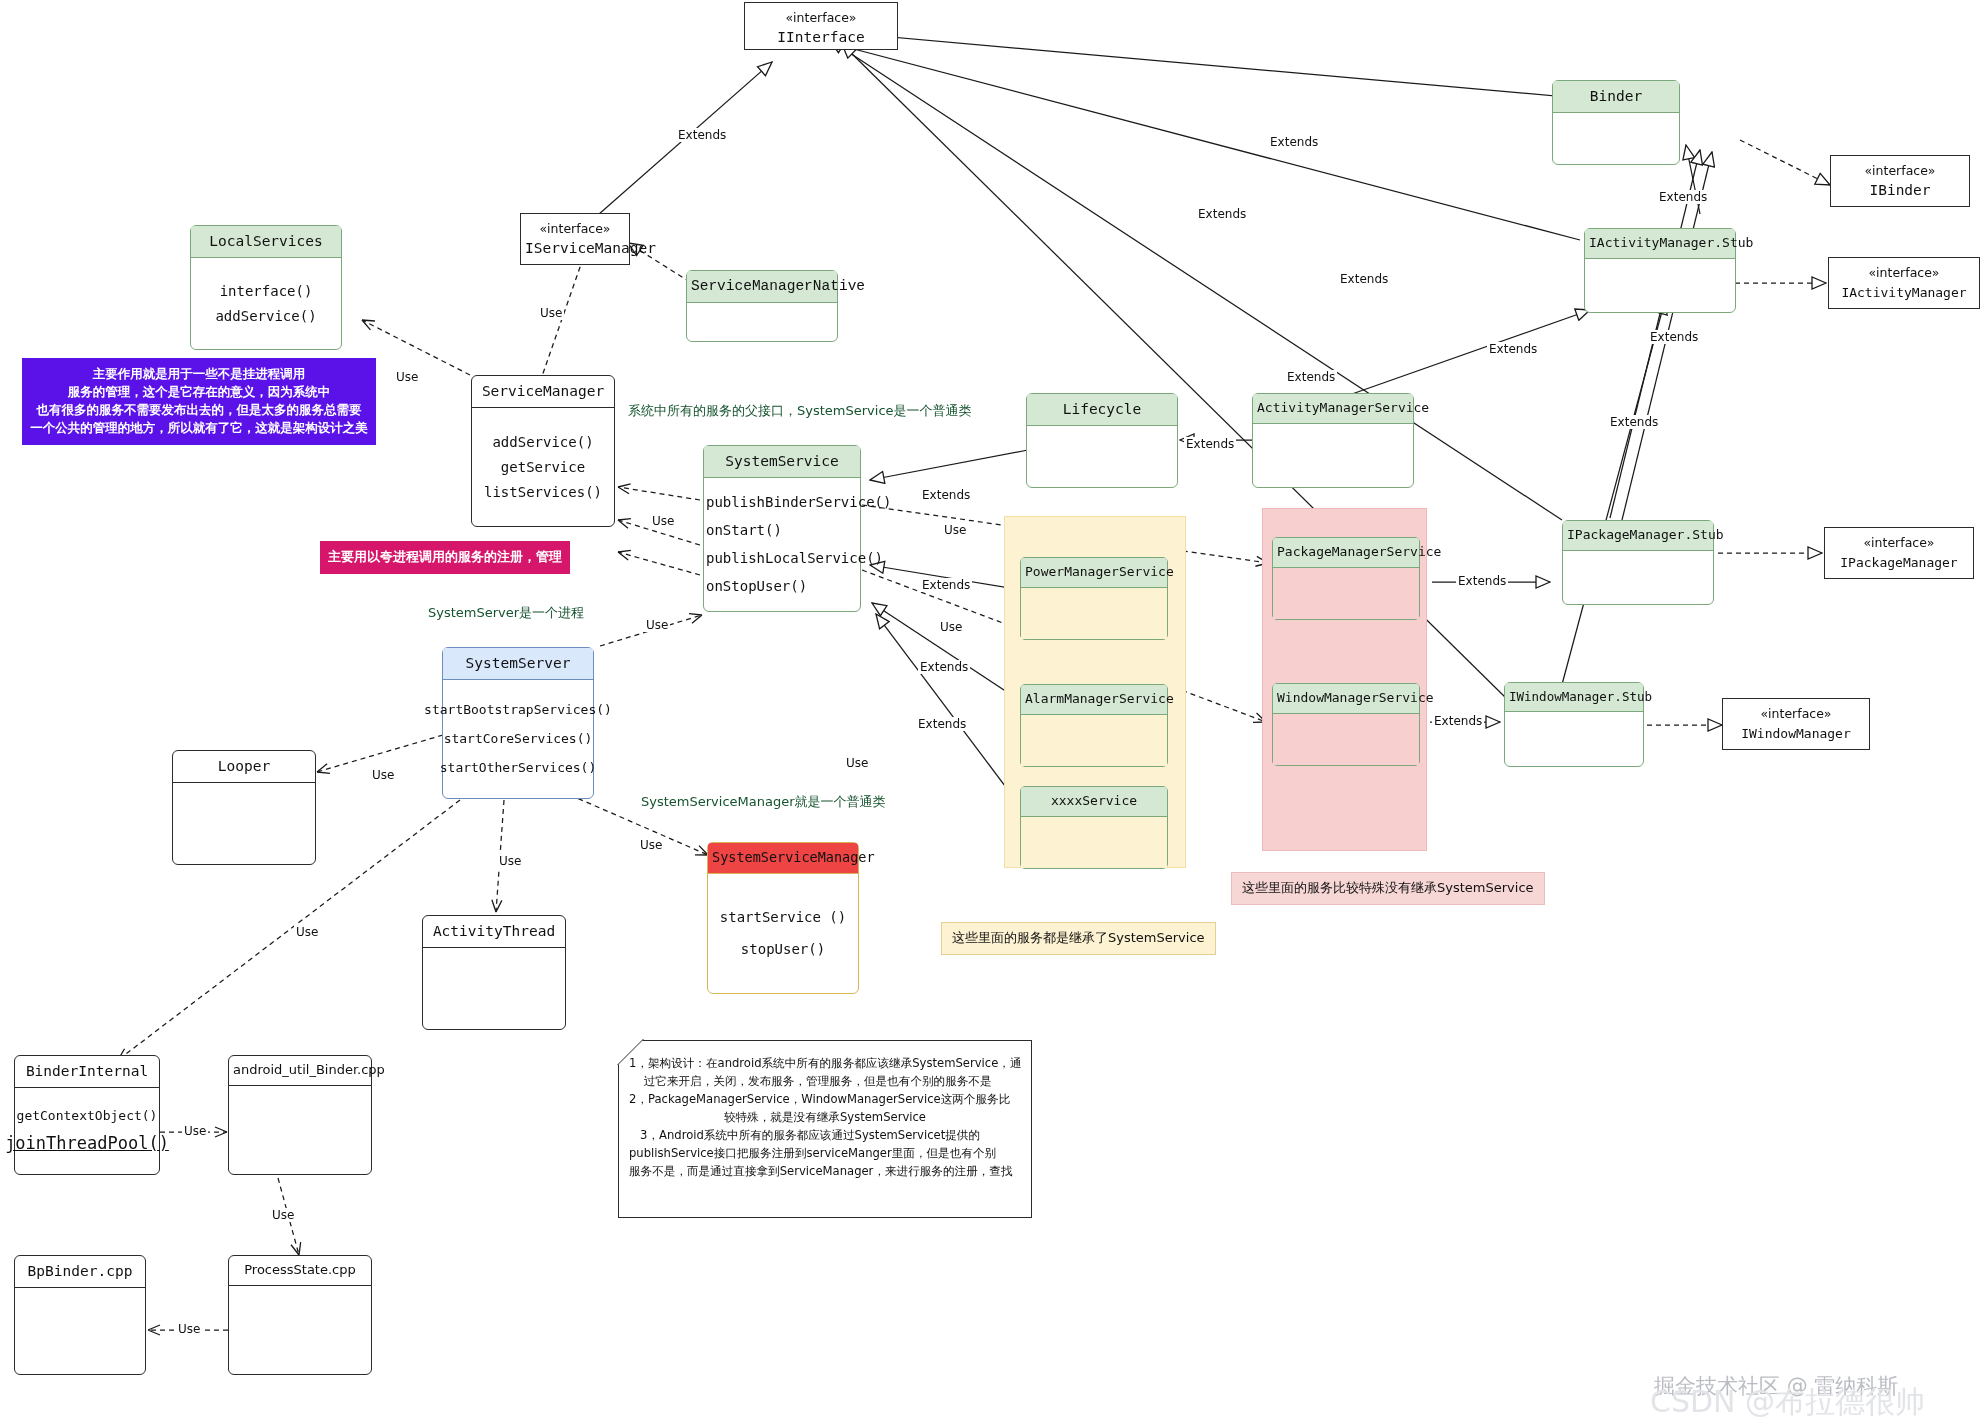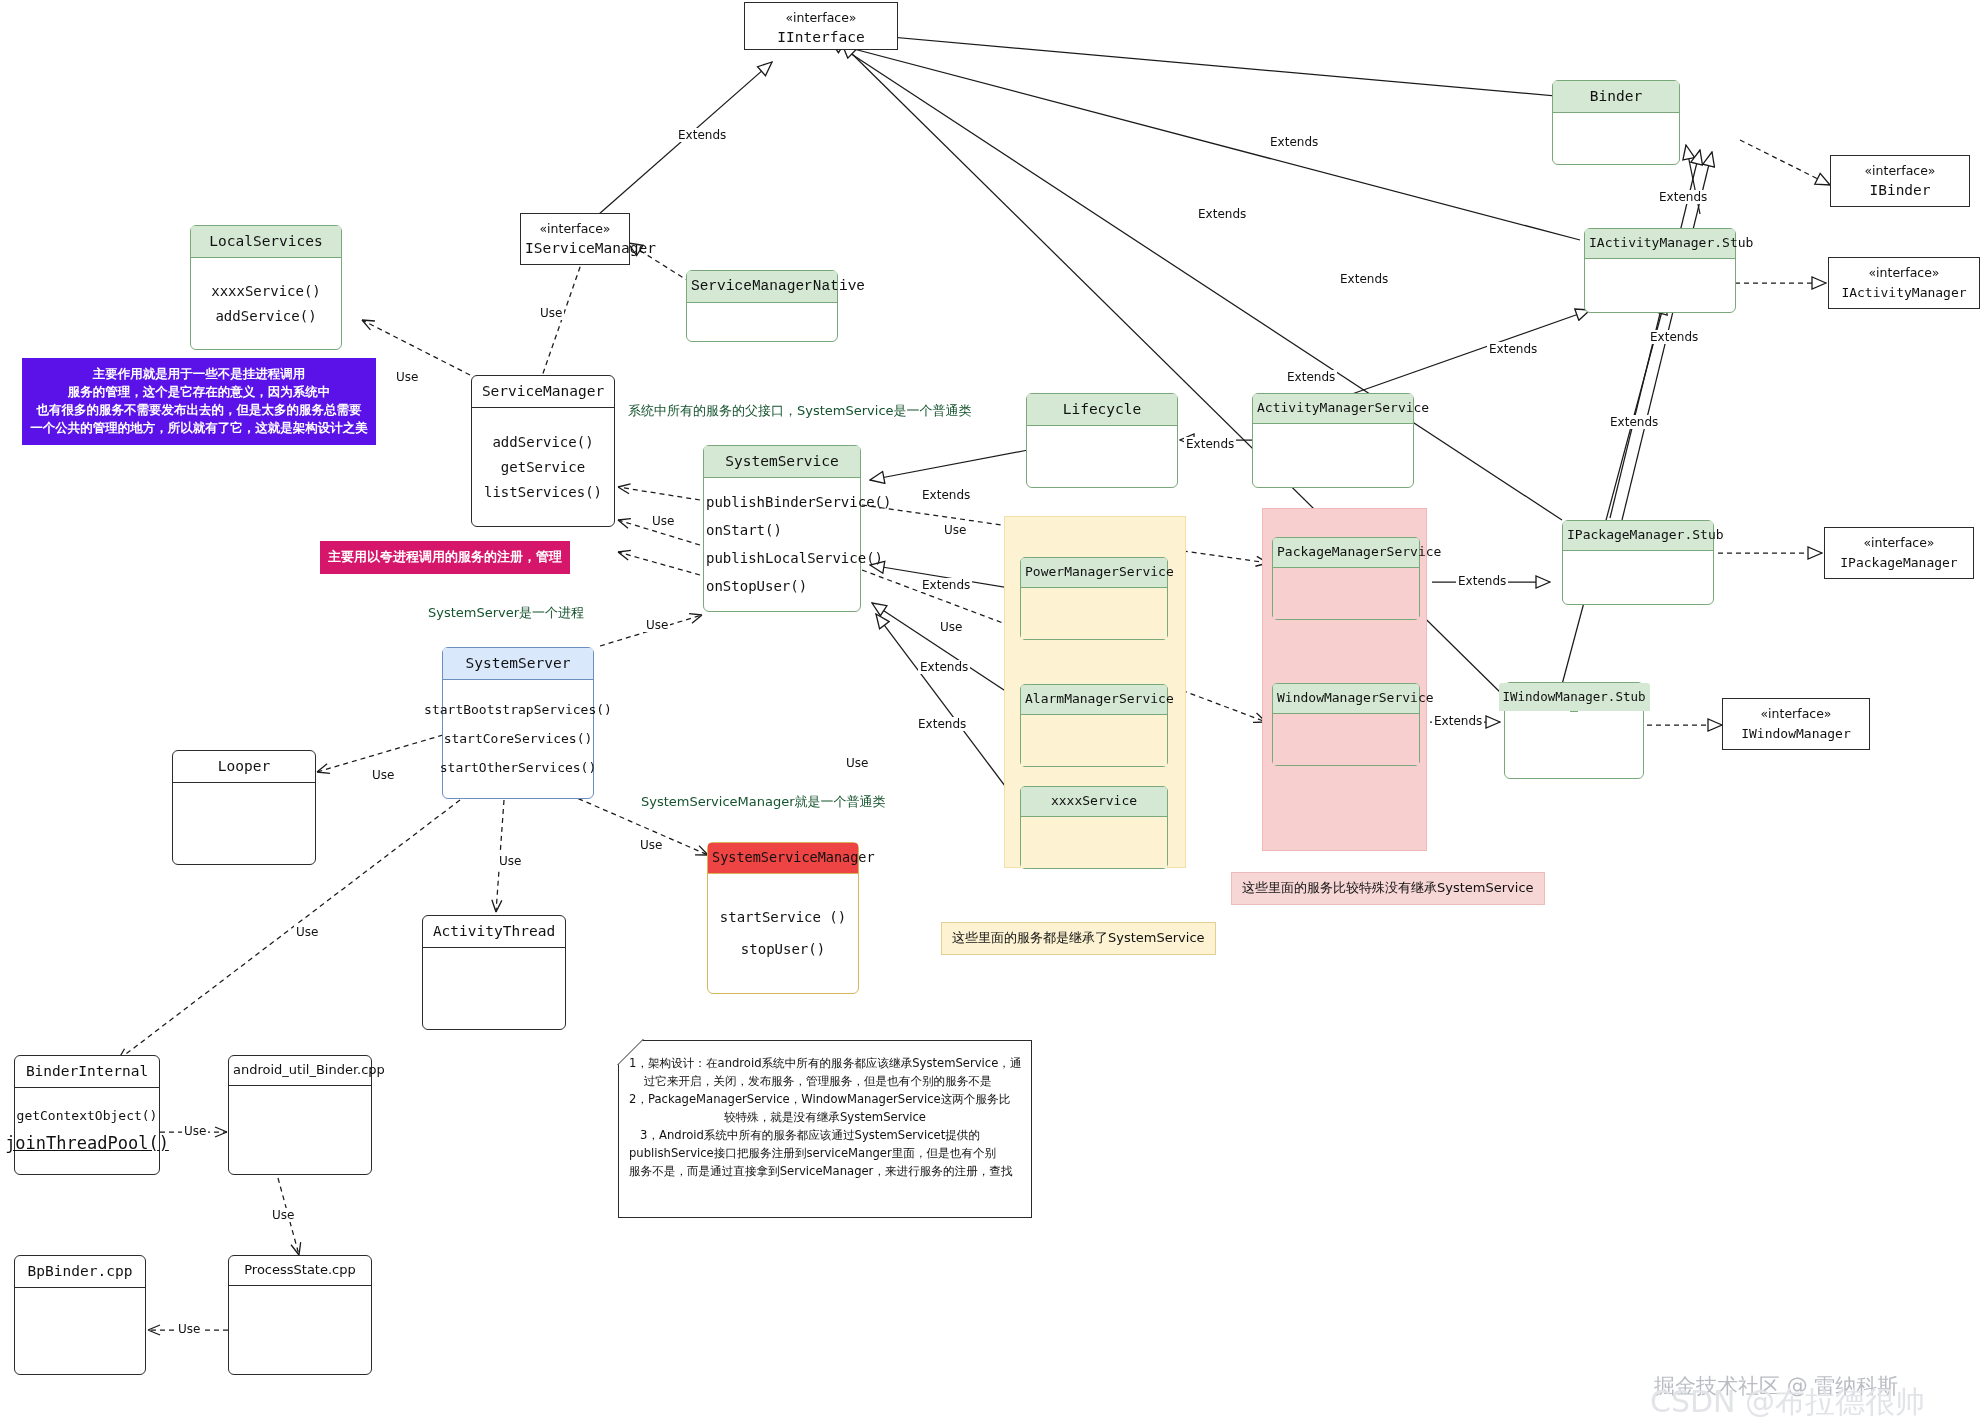--- a/index.html
+++ b/index.html
@@ -332,21 +332,21 @@
   <div class="node iface" style="left:744px; top:2px; width:154px; height:48px;">
     <div class="hdr">
       <span class="stereo">«interface»</span>
       <span>IInterface</span>
     </div>
   </div>
 
   <div class="node green plain" style="left:190px; top:225px; width:152px; height:125px;">
     <div class="hdr">LocalServices</div>
     <div class="body">
-      <div class="m">xxxxService()</div>
+      <div class="m">interface()</div>
       <div class="m">addService()</div>
     </div>
   </div>
 
   <div class="node iface" style="left:520px; top:213px; width:110px; height:52px;">
     <div class="hdr">
       <span class="stereo">«interface»</span>
       <span>IServiceManager</span>
     </div>
   </div>
@@ -489,21 +489,21 @@
     <div class="body"></div>
   </div>
 
   <div class="node iface" style="left:1824px; top:527px; width:150px; height:52px;">
     <div class="hdr">
       <span class="stereo">«interface»</span>
       <span style="font-size:13px;">IPackageManager</span>
     </div>
   </div>
 
-  <div class="node green plain" style="left:1504px; top:682px; width:140px; height:97px;align-items:center;">
+  <div class="node green plain" style="left:1504px; top:682px; width:140px; height:85px;">
     <div class="hdr" style="font-size:12.5px;">IWindowManager.Stub</div>
     <div class="body"></div>
   </div>
 
   <div class="node iface" style="left:1722px; top:698px; width:148px; height:52px;">
     <div class="hdr">
       <span class="stereo">«interface»</span>
       <span style="font-size:13px;">IWindowManager</span>
     </div>
   </div>

